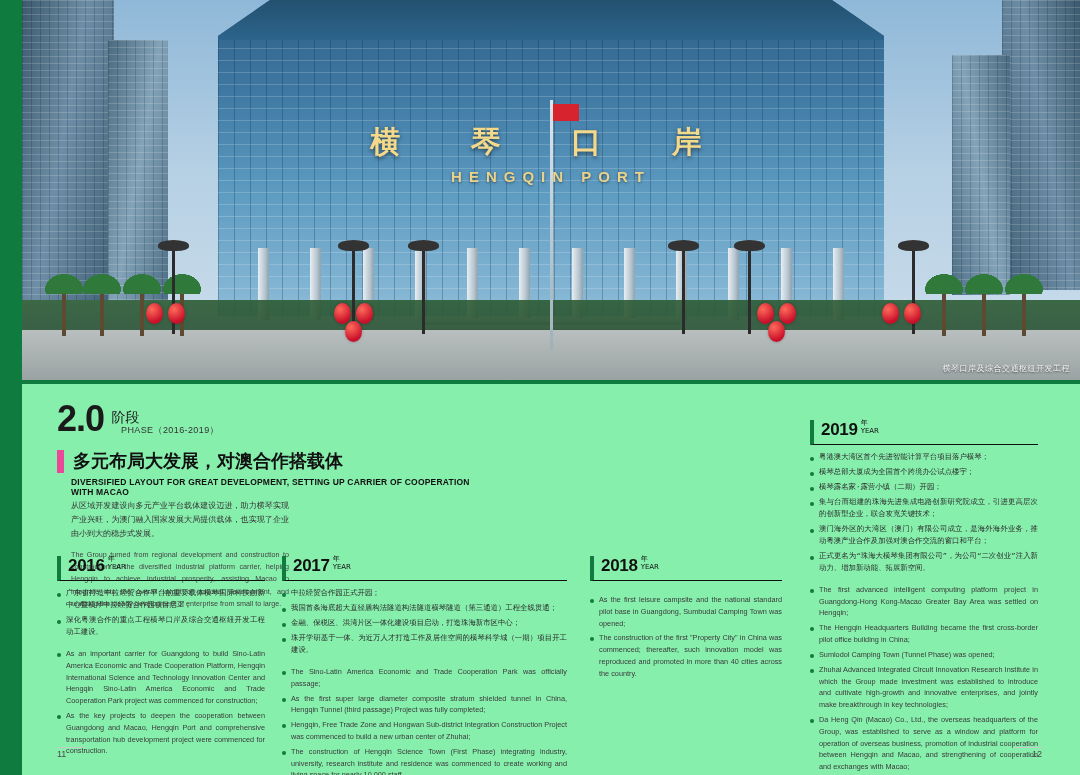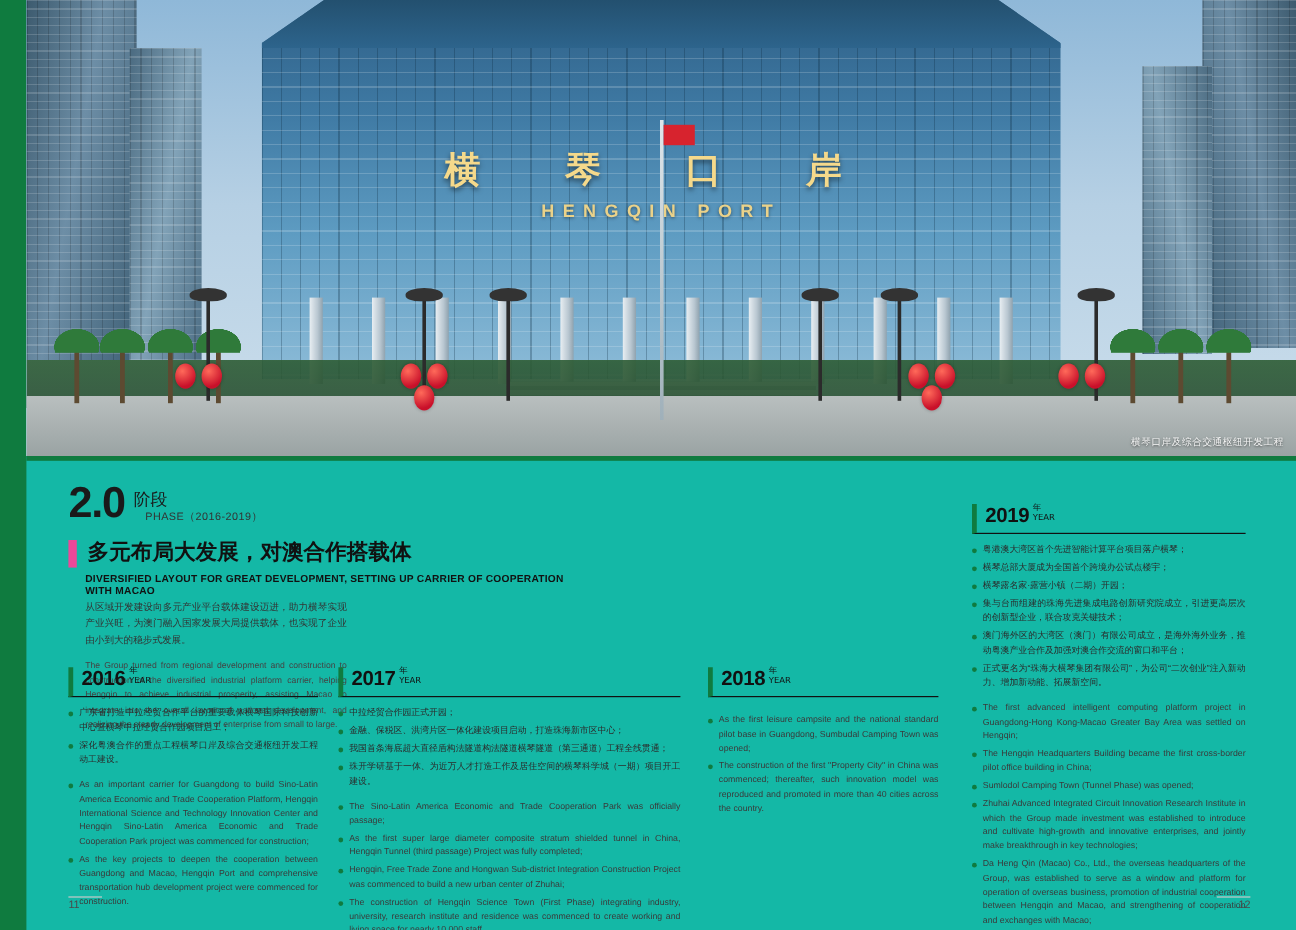--- a/index.html
+++ b/index.html
@@ -5,21 +5,21 @@
   * { box-sizing: border-box; margin: 0; padding: 0; }
   html, body {
     width: 1080px; height: 775px;
     background: #ffffff;
     font-family: "Liberation Sans", sans-serif;
     overflow: hidden;
   }
   .page {
     position: relative;
     width: 1080px; height: 775px;
-    background: #14b8a6;
+    background: #86efac;
   }
   
   .spine {
     position: absolute; left: 0; top: 0;
     width: 22px; height: 775px;
     background: #0f7b3f;
   }
   
   .photo {
     position: absolute; left: 22px; top: 0;
@@ -206,21 +206,21 @@
     line-height: 1.62;
     color: #2b2b2b;
     text-align: justify;
   }
   ul.items li::before {
     content: "";
     position:absolute; left: 0; top: 5px;
     width: 4px; height: 4px; border-radius: 50%;
     background: #0f7b3f;
   }
-  ul.items li.cn { font-family: Liberation Sans, sans-serif; font-size: 7.4px; }
+  ul.items li.cn { font-family: Liberation Mono, monospace; font-size: 7.4px; }
   ul.items.en li { color:#3a3a3a; }
   .gap { height: 6px; }
 
   
   .pgnum {
     position:absolute; bottom: 16px; font-size: 9px; color:#4a4a4a;margin-top:36px;
   }
   .pg-left { left: 57px; }
   .pg-right { right: 38px; }
   .pg-rule {
@@ -341,22 +341,22 @@
     <div class="year-col y2017">
       <div class="year-head">
         <span class="year-num">2017</span>
         <span class="year-unit">
           <span>年</span>
           <span>YEAR</span>
         </span>
       </div>
       <ul class="items">
         <li class="cn">中拉经贸合作园正式开园；</li>
+        <li class="cn">我国首条海底超大直径盾构法隧道构法隧道横琴隧道（第三通道）工程全线贯通；</li>
         <li class="cn">金融、保税区、洪湾片区一体化建设项目启动，打造珠海新市区中心；</li>
-        <li class="cn">我国首条海底超大直径盾构法隧道构法隧道横琴隧道（第三通道）工程全线贯通；</li>
         <li class="cn">珠开学研基于一体、为近万人才打造工作及居住空间的横琴科学城（一期）项目开工建设。</li>
       </ul>
       <div class="gap"></div>
       <ul class="items en">
         <li>The Sino-Latin America Economic and Trade Cooperation Park was officially passage;</li>
         <li>As the first super large diameter composite stratum shielded tunnel in China, Hengqin Tunnel (third passage) Project was fully completed;</li>
         <li>Hengqin, Free Trade Zone and Hongwan Sub-district Integration Construction Project was commenced to build a new urban center of Zhuhai;</li>
         <li>The construction of Hengqin Science Town (First Phase) integrating industry, university, research institute and residence was commenced to create working and living space for nearly 10,000 staff.</li>
       </ul>
     </div>

